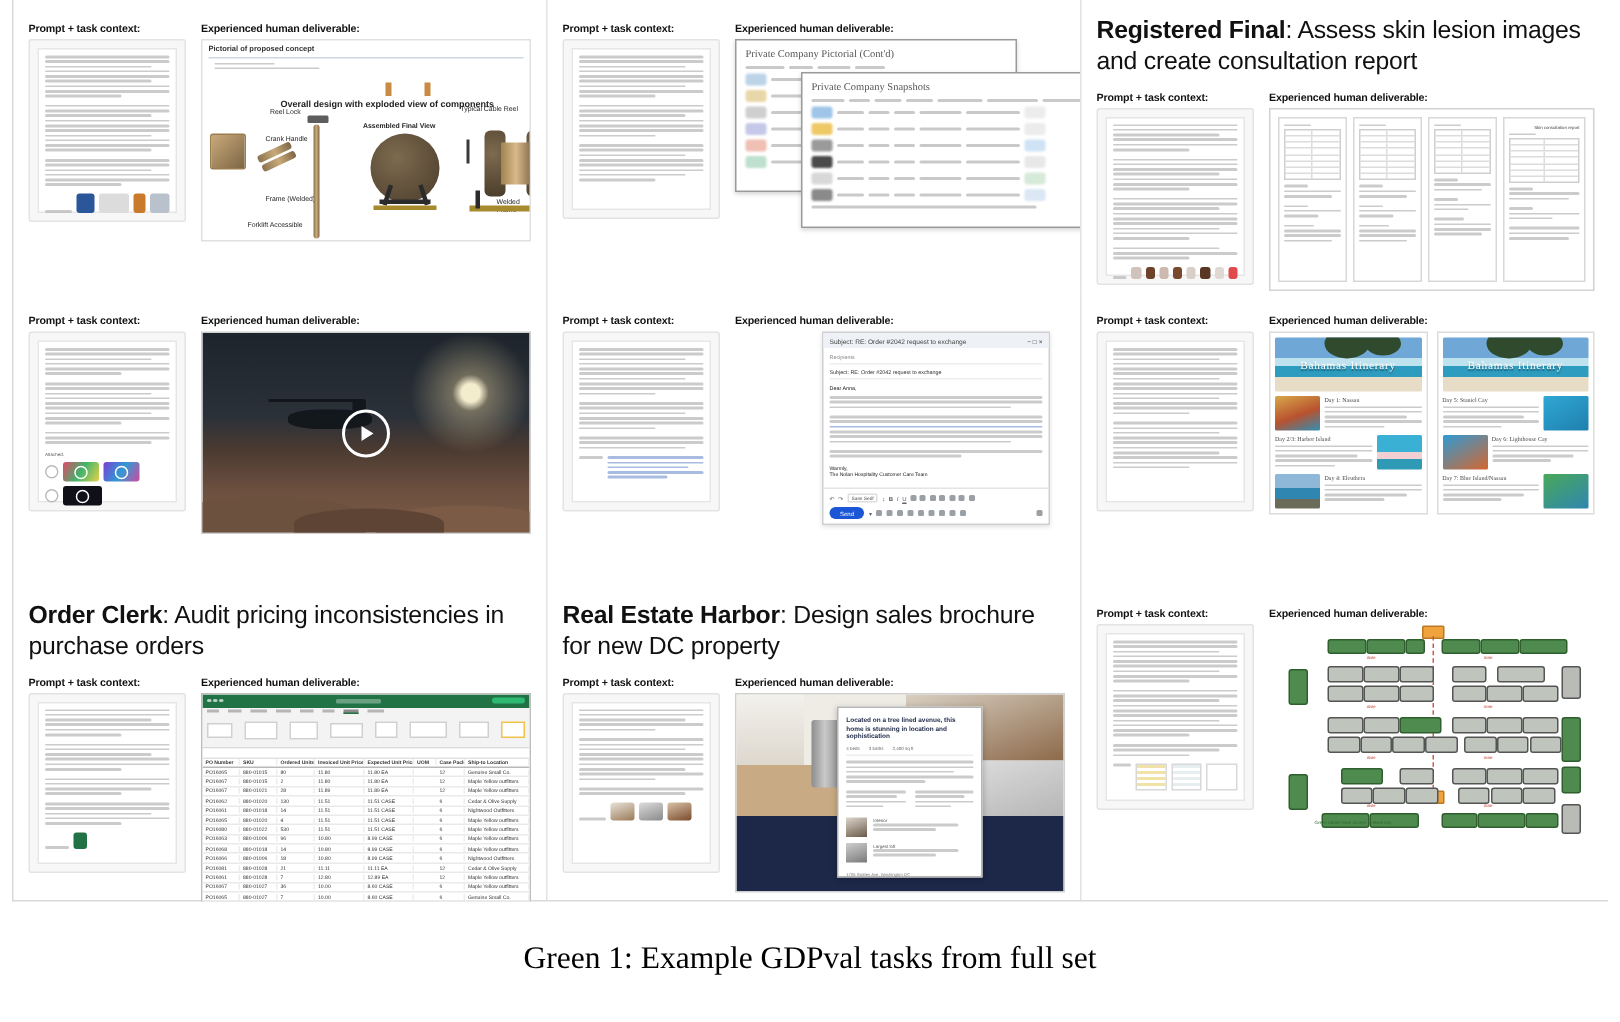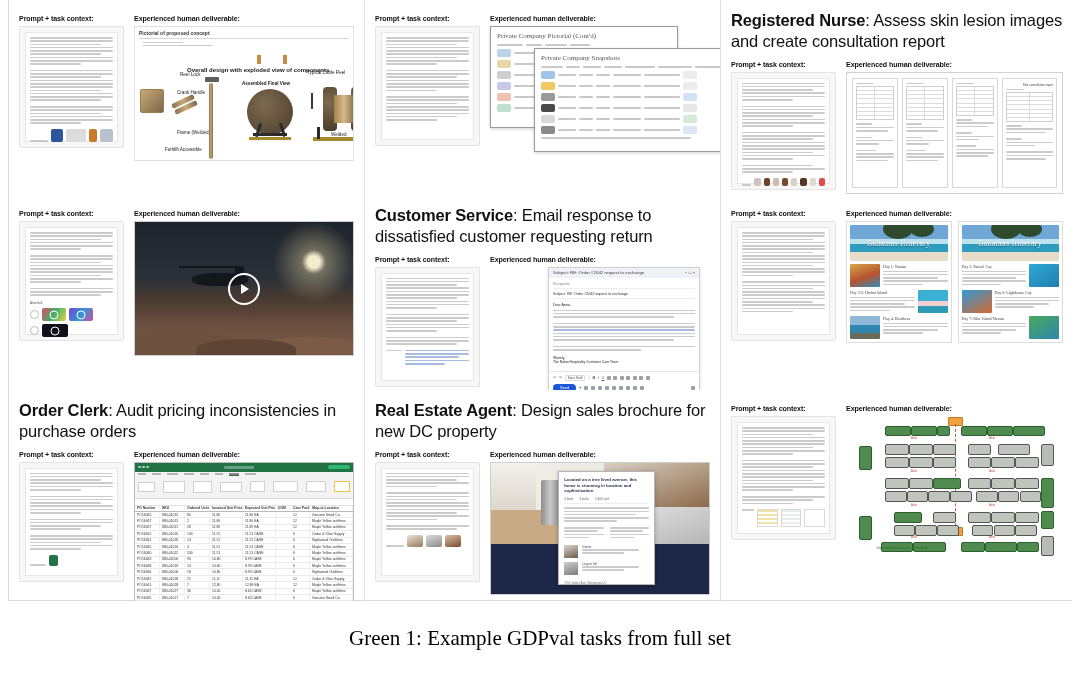--- a/index.html
+++ b/index.html
@@ -425,21 +425,21 @@
                   <div class="scol" style="width:150px"></div>
                 </div>
             </div>
           </div>
         </div>
       </div>
     </div>
 
     <div class="cell">
       <div class="task-title">
-        <b>Registered Nurse</b><span class="rest">: </span><span class="rest">Assess skin lesion images and create consultation report</span>
+        <b>Registered Final</b><span class="rest">: </span><span class="rest">Assess skin lesion images and create consultation report</span>
       </div>
       <div class="panes">
         <div class="pane-prompt">
           <div class="pane-label">Prompt + task context:</div>
           <div class="doccard" style="height:118px;">
             <div class="docsheet">
               <div class="tl l"></div>
                 <div class="tl l"></div>
                 <div class="tl m"></div>
                 <div class="tl l"></div>
@@ -720,23 +720,20 @@
             <div class="heli" style="left:20%;top:33%;width:58px;height:2px;border-radius:0;"></div>
             <div class="playbtn">
                 <i></i>
               </div>
           </div>
         </div>
       </div>
     </div>
 
     <div class="cell sep-r">
-      <div class="task-title">
-        <b>Customer Service</b><span class="rest">: </span><span class="rest">Email response to dissatisfied customer requesting return</span>
-      </div>
       <div class="panes">
         <div class="pane-prompt">
           <div class="pane-label">Prompt + task context:</div>
           <div class="doccard" style="height:120px;">
             <div class="docsheet">
               <div class="tl l"></div>
                 <div class="tl l"></div>
                 <div class="tl m"></div>
                 <div class="tl l"></div>
               <div class="tl l"></div>
@@ -1176,21 +1173,21 @@
                 </div>
             </div>
 
           </div>
         </div>
       </div>
     </div>
 
     <div class="cell sep-r">
       <div class="task-title">
-        <b>Real Estate Agent</b><span class="rest">: </span><span class="rest">Design sales brochure for new DC property</span>
+        <b>Real Estate Harbor</b><span class="rest">: </span><span class="rest">Design sales brochure for new DC property</span>
       </div>
       <div class="panes">
         <div class="pane-prompt">
           <div class="pane-label">Prompt + task context:</div>
           <div class="doccard" style="height:120px;">
             <div class="docsheet">
               <div class="tl l"></div>
                 <div class="tl l"></div>
                 <div class="tl m"></div>
                 <div class="tl l"></div>

